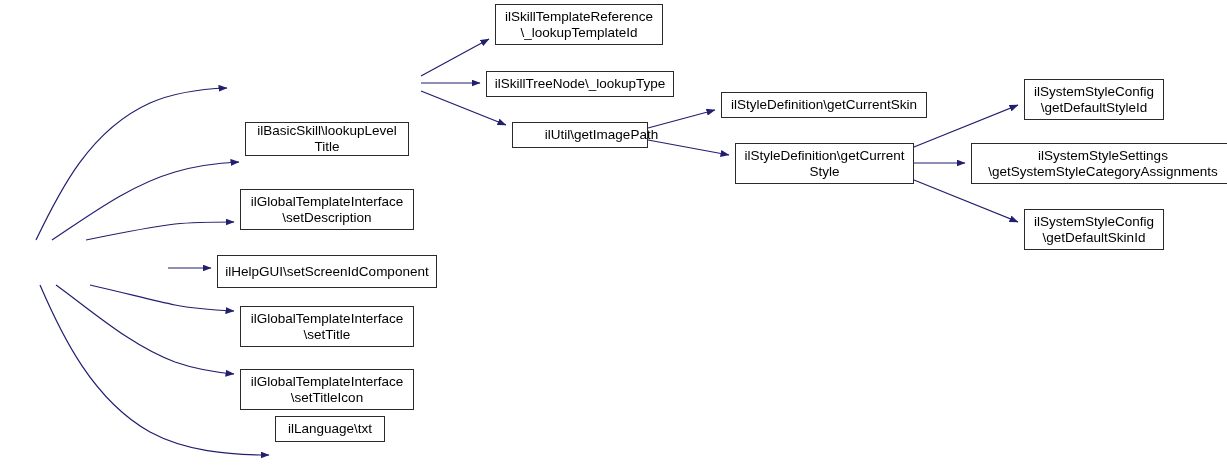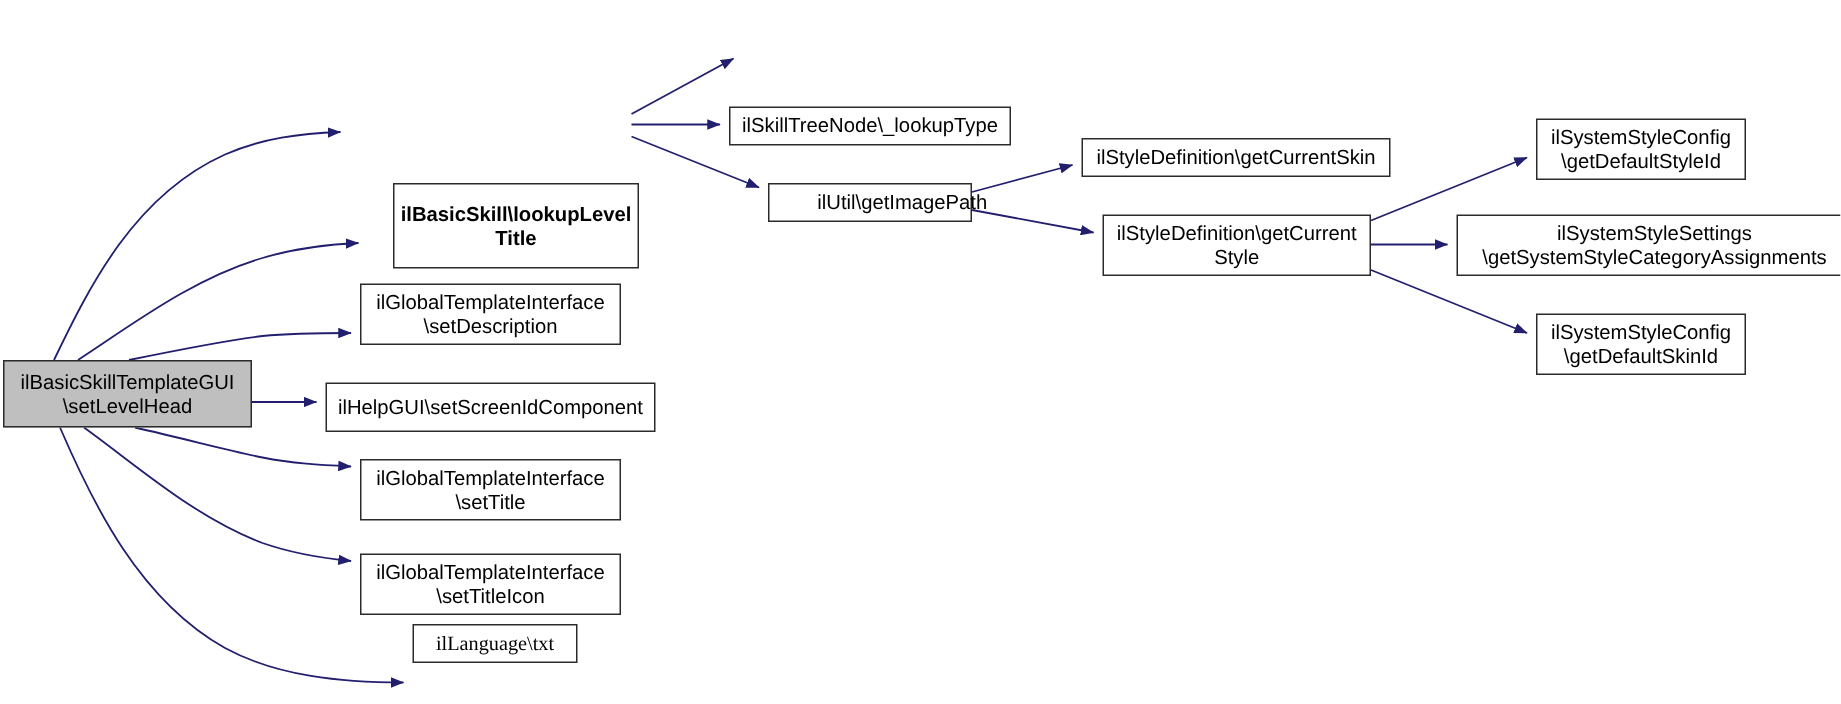--- a/index.html
+++ b/index.html
@@ -65,32 +65,32 @@
       <path d="M 40,285 C 62,336 93,400 150,432 C 185,451 228,455 269,455" fill="none" stroke="#221f6e" stroke-width="1.2" marker-end="url(#arrowhead)"></path>
       <path d="M 421,76 L 489,39" fill="none" stroke="#221f6e" stroke-width="1.2" marker-end="url(#arrowhead)"></path>
       <path d="M 421,83 L 480,83" fill="none" stroke="#221f6e" stroke-width="1.2" marker-end="url(#arrowhead)"></path>
       <path d="M 421,91 L 506,125" fill="none" stroke="#221f6e" stroke-width="1.2" marker-end="url(#arrowhead)"></path>
       <path d="M 648,128 L 715,110" fill="none" stroke="#221f6e" stroke-width="1.2" marker-end="url(#arrowhead)"></path>
       <path d="M 648,140 L 729,155" fill="none" stroke="#221f6e" stroke-width="1.2" marker-end="url(#arrowhead)"></path>
       <path d="M 914,147 L 1018,105" fill="none" stroke="#221f6e" stroke-width="1.2" marker-end="url(#arrowhead)"></path>
       <path d="M 914,163 L 965,163" fill="none" stroke="#221f6e" stroke-width="1.2" marker-end="url(#arrowhead)"></path>
       <path d="M 914,180 L 1018,222" fill="none" stroke="#221f6e" stroke-width="1.2" marker-end="url(#arrowhead)"></path>
     </svg>
-<div class="node root" style="left: 2px; top: 240px; width: 166px; height: 45px;"><span class="label">ilBasicSkillTemplateGUI
-\setLevelHead</span></div>
-    <div class="node" style="left: 262px; top: 122px; width: 164px; height: 57px; font-weight: bold;"><span class="label">ilBasicSkill\lookupLevel
+    <div class="node" style="left: 245px; top: 122px; width: 164px; height: 34px;"><span class="label">ilBasicSkill\lookupLevel
 Title</span></div>
     <div class="node" style="left: 240px; top: 189px; width: 174px; height: 41px;"><span class="label">ilGlobalTemplateInterface
 \setDescription</span></div>
     <div class="node" style="left: 217px; top: 255px; width: 220px; height: 33px;"><span class="label">ilHelpGUI\setScreenIdComponent</span></div>
     <div class="node" style="left: 240px; top: 306px; width: 174px; height: 41px;"><span class="label">ilGlobalTemplateInterface
 \setTitle</span></div>
     <div class="node" style="left: 240px; top: 369px; width: 174px; height: 41px;"><span class="label">ilGlobalTemplateInterface
 \setTitleIcon</span></div>
-    <div class="node" style="left: 275px; top: 416px; width: 110px; height: 26px; font-family: Liberation Serif, serif;"><span class="label">ilLanguage\txt</span></div>
+    <div class="node" style="left: 275px; top: 416px; width: 110px; height: 26px;"><span class="label">ilLanguage\txt</span></div>
+    <div class="node" style="left: 495px; top: 4px; width: 168px; height: 41px;"><span class="label">ilSkillTemplateReference
+\_lookupTemplateId</span></div>
     <div class="node" style="left: 486px; top: 71px; width: 188px; height: 26px;"><span class="label">ilSkillTreeNode\_lookupType</span></div>
     <div class="node" style="left: 512px; top: 122px; width: 136px; height: 26px; padding-left: 43px;"><span class="label">ilUtil\getImagePath</span></div>
     <div class="node" style="left: 721px; top: 92px; width: 206px; height: 26px;"><span class="label">ilStyleDefinition\getCurrentSkin</span></div>
     <div class="node" style="left: 735px; top: 143px; width: 179px; height: 41px;"><span class="label">ilStyleDefinition\getCurrent
 Style</span></div>
     <div class="node" style="left: 1024px; top: 79px; width: 140px; height: 41px;"><span class="label">ilSystemStyleConfig
 \getDefaultStyleId</span></div>
     <div class="node" style="left: 971px; top: 143px; width: 264px; height: 41px;"><span class="label">ilSystemStyleSettings
 \getSystemStyleCategoryAssignments</span></div>
     <div class="node" style="left: 1024px; top: 209px; width: 140px; height: 41px;"><span class="label">ilSystemStyleConfig

